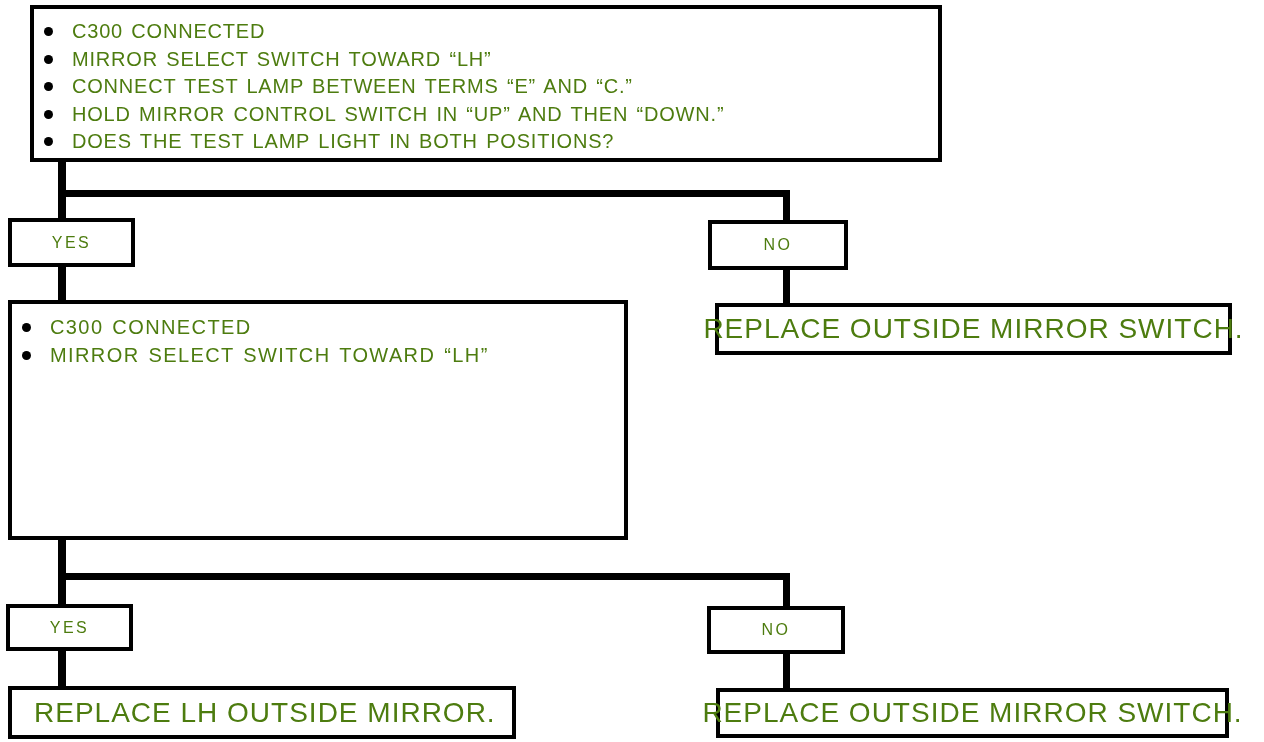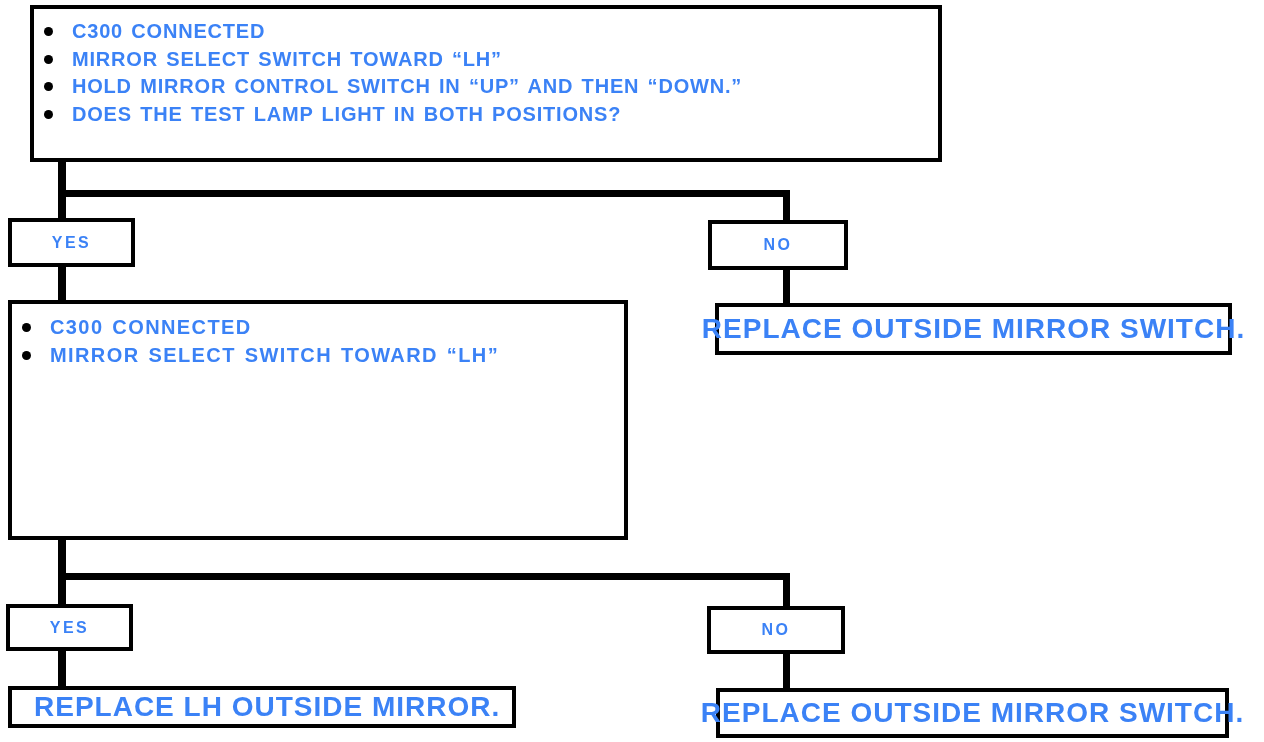--- a/index.html
+++ b/index.html
@@ -6,22 +6,22 @@
     margin: 0;
     padding: 0;
     background: #ffffff;
   }
   .page {
     position: relative;
     width: 1264px;
     height: 742px;
     background: #ffffff;
     font-family: "Liberation Sans", sans-serif;
-    font-weight: bold;
-    color: #3b82f6;
+    font-weight: normal;
+    color: #4d7c0f;
     overflow: hidden;
   }
   
   .fbox {
     position: absolute;
     box-sizing: border-box;
     border: 4px solid #000000;
     background: #ffffff;
   }
   .label-box {
@@ -87,36 +87,37 @@
   <div class="conn" style="left:58px;  top:538px; width:8px;   height:68px;"></div>
   <div class="conn" style="left:58px;  top:573px; width:732px; height:7px;"></div>
   <div class="conn" style="left:783px; top:573px; width:7px;   height:36px;"></div>
   <div class="conn" style="left:58px;  top:649px; width:8px;   height:40px;"></div>
   <div class="conn" style="left:783px; top:652px; width:7px;   height:39px;"></div>
 
   <div class="fbox step-box step1-box" style="left:30px; top:5px; width:912px; height:157px;">
     <ul>
       <li>C300 CONNECTED</li>
       <li>MIRROR SELECT SWITCH TOWARD “LH”</li>
+      <li>CONNECT TEST LAMP BETWEEN TERMS “E” AND “C.”</li>
       <li>HOLD MIRROR CONTROL SWITCH IN “UP” AND THEN “DOWN.”</li>
       <li>DOES THE TEST LAMP LIGHT IN BOTH POSITIONS?</li>
     </ul>
   </div>
 
   <div class="fbox label-box" style="left:8px; top:218px; width:127px; height:49px;">YES</div>
   <div class="fbox label-box" style="left:708px; top:220px; width:140px; height:50px;">NO</div>
 
   <div class="fbox result-box" style="left:715px; top:303px; width:517px; height:52px;">REPLACE OUTSIDE MIRROR SWITCH.</div>
 
   <div class="fbox step-box step2-box" style="left:8px; top:300px; width:620px; height:240px;">
     <ul>
       <li>C300 CONNECTED</li>
       <li>MIRROR SELECT SWITCH TOWARD “LH”</li>
     </ul>
   </div>
 
   <div class="fbox label-box" style="left:6px; top:604px; width:127px; height:47px;">YES</div>
   <div class="fbox label-box" style="left:707px; top:606px; width:138px; height:48px;">NO</div>
 
-  <div class="fbox result-box left-text" style="left:8px; top:686px; width:508px; height:42px;">REPLACE LH OUTSIDE MIRROR.</div>
+  <div class="fbox result-box left-text" style="left:8px; top:686px; width:508px; height:53px;">REPLACE LH OUTSIDE MIRROR.</div>
   <div class="fbox result-box" style="left:716px; top:688px; width:513px; height:50px;">REPLACE OUTSIDE MIRROR SWITCH.</div>
 
 </div>
 
 </body></html>

